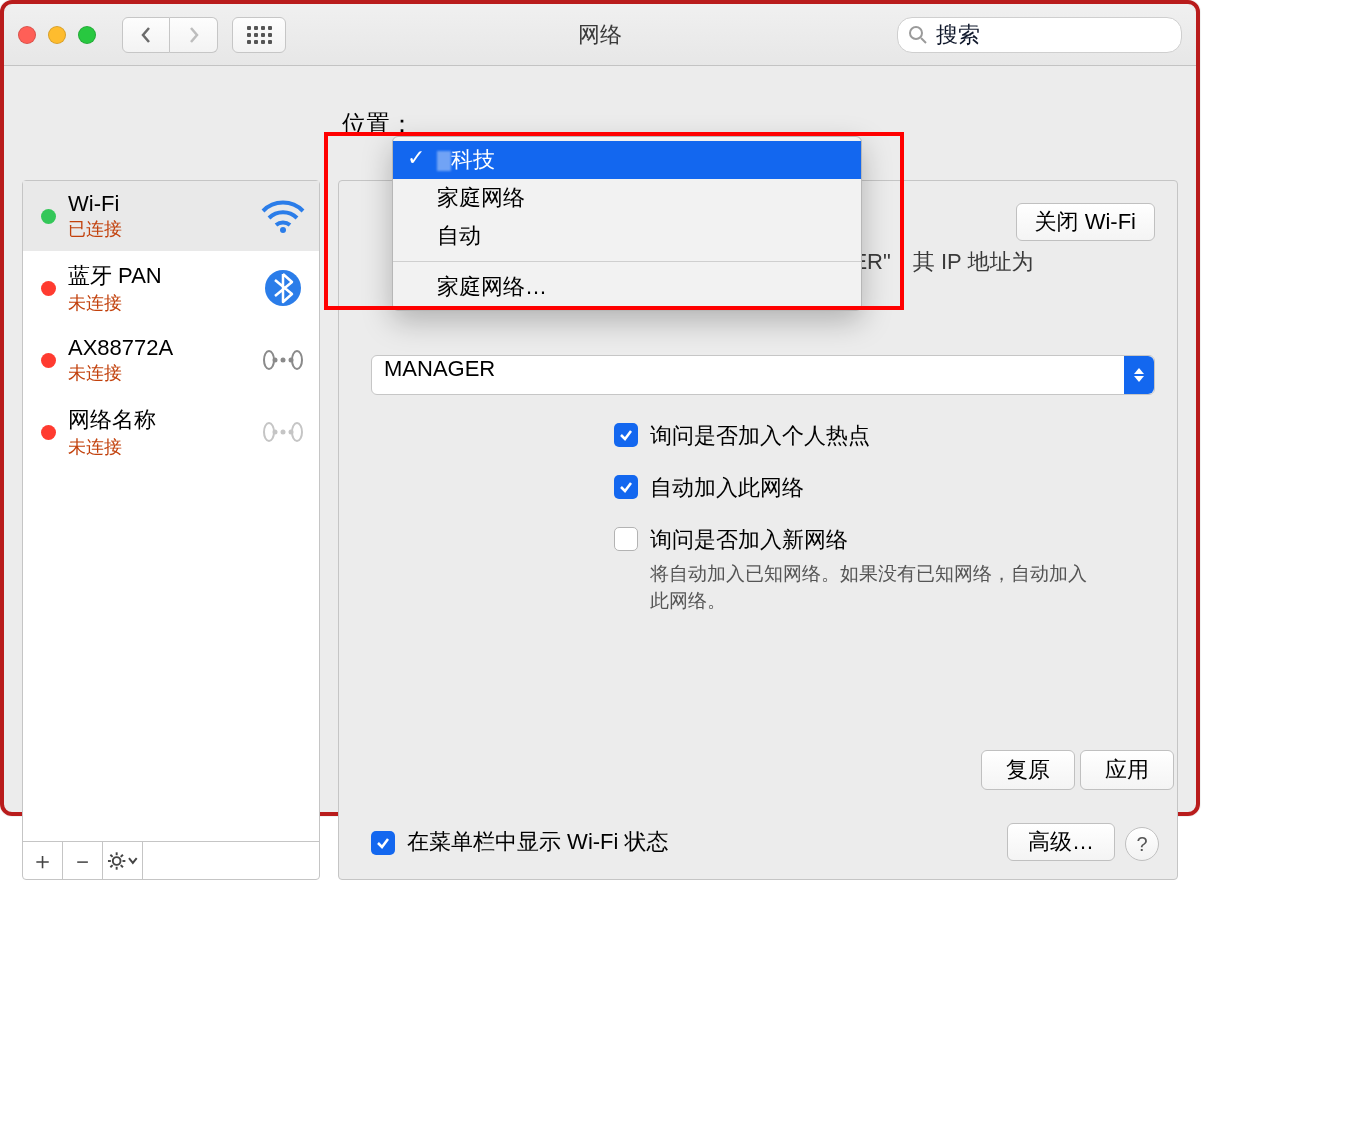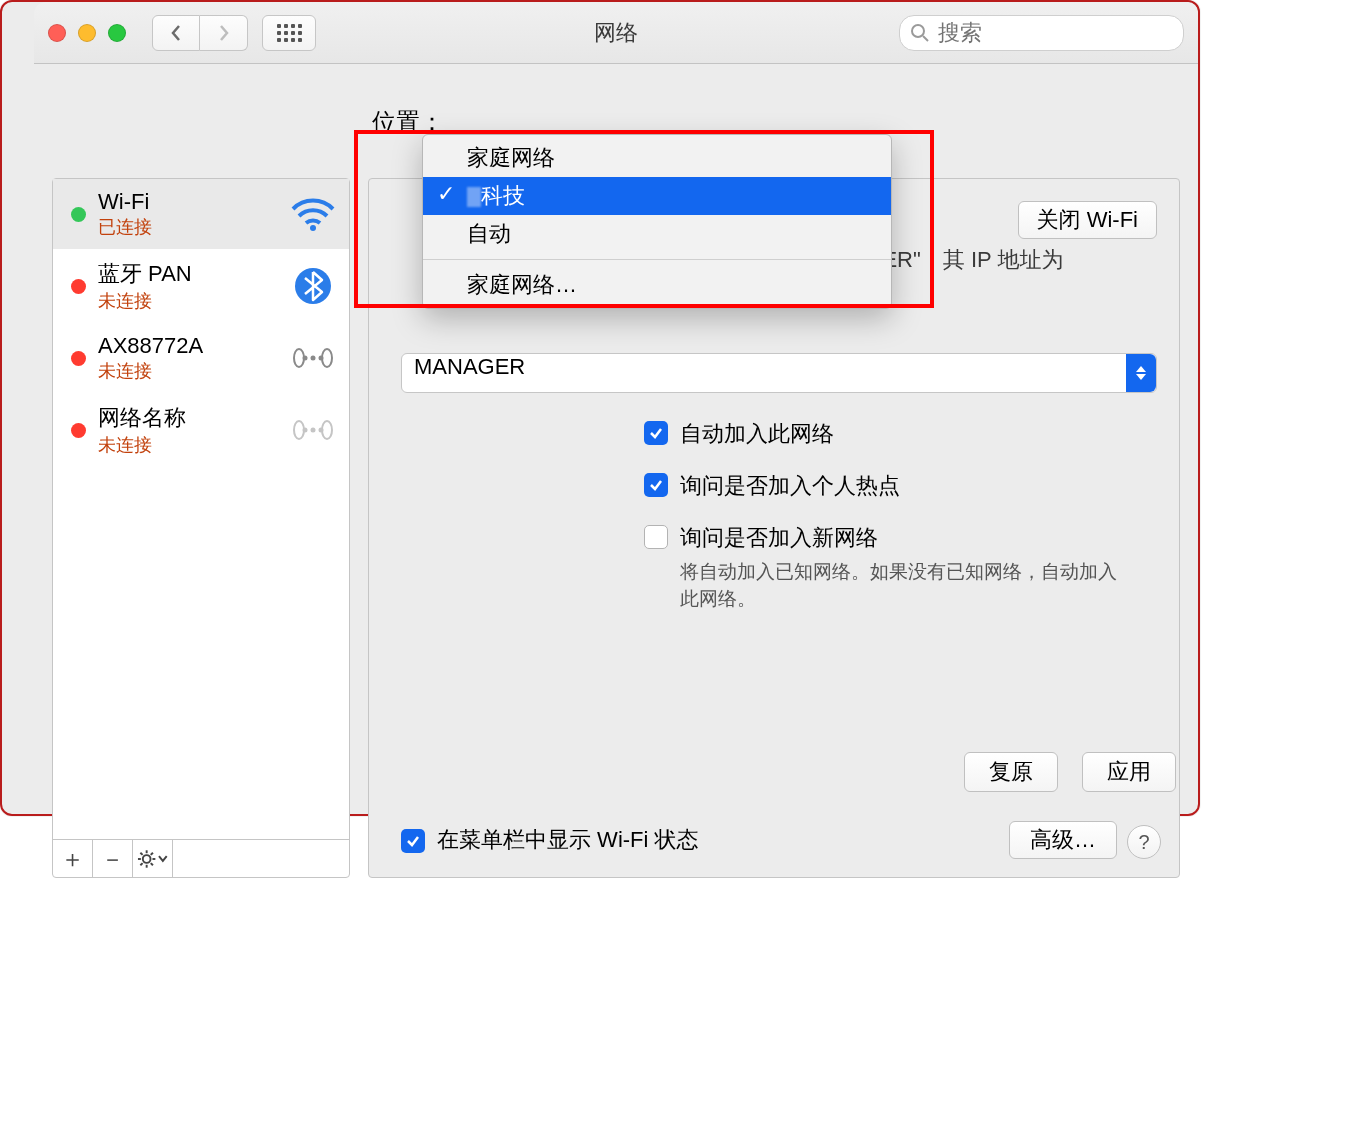--- a/index.html
+++ b/index.html
@@ -13,23 +13,22 @@
     position: relative;
     overflow: hidden;
   }
   .window {
     position: absolute;
     left: 0; top: 0;
     width: 1200px;
     height: 816px;
     background: #ececec;
     border-radius: 12px;
-    border: 2px solid #b91c1c;
+    border: 4px solid #b91c1c;
     box-shadow: 0 0 0 1px rgba(0,0,0,0.05);
-    padding-left: 32px;
   }
   
   .titlebar {
     height: 62px;
     border-bottom: 1px solid #c3c3c3;
     display: flex;
     align-items: center;
     padding: 0 14px;
     position: relative;
     background: linear-gradient(#f0f0f0,#e7e7e7);
@@ -58,21 +57,21 @@
   .grid-dots span{width:4px;height:4px;background:#555;border-radius:1px;}
   .title {
     position:absolute; left:50%; transform:translateX(-50%);
     font-size:22px; font-weight:400; color:#3a3a3a;
   }
   .search-field {
     margin-left:auto;
     width:285px; height:36px;
     border:1px solid #cfcfcf; border-radius:15px;
     background:#fff; display:flex; align-items:center;
-    padding:0 10px; color:#737373;
+    padding:0 10px; color:#0f172a;
   }
   .search-field svg{margin-right:8px;flex-shrink:0;}
   .search-field span{font-size:22px;}
   
   .content {
     position:relative;
     padding: 14px 18px 18px 18px;
   }
   .location-row {
     position:absolute;
@@ -171,21 +170,21 @@
   .help-btn{
     position:absolute;right:18px;bottom:18px;
     width:34px;height:34px;border-radius:50%;
     background:linear-gradient(#fff,#f2f2f2);
     border:1px solid #c0c0c0;
     display:flex;align-items:center;justify-content:center;font-size:20px;color:#555;
   }
   
   .bottom-buttons{
     position:absolute; right:22px; bottom:22px;
-    display:flex; gap:24px;justify-content:center;
+    display:flex; gap:5px;justify-content:center;
   }
   .bottom-buttons button{
     padding:4px 24px;
     background:linear-gradient(#fff,#f4f4f4);
     border:1px solid #c0c0c0;border-radius:6px;font-size:22px;
   }
   
   .dropdown{
     position:absolute; left:388px; top:70px; width:470px;
     background:#f2f2f2;border:1px solid #b7b7b7;border-radius:6px;
@@ -257,24 +256,24 @@
   </div>
 
   <div class="content">
     <div class="location-row">
       <span>位置：</span>
     </div>
 
     <div class="highlight"></div>
 
     <div class="dropdown">
-      <div class="dd-item">家庭网络</div>
       <div class="dd-item selected">
         <span style="display:inline-block;width:14px;height:20px;background:rgba(255,255,255,0.4);vertical-align:middle;filter:blur(1px);"></span><span>科技</span>
       </div>
+      <div class="dd-item">家庭网络</div>
       <div class="dd-item">自动</div>
       <div class="dd-sep"></div>
       <div class="dd-item">家庭网络…</div>
     </div>
 
     <div class="layout">
 
       <div class="sidebar">
         <div class="service selected">
           <div class="status-dot green"></div>
@@ -375,29 +374,29 @@
           </div>
         </div>
 
         <div class="checkbox-stack">
           <div class="cbrow">
             <div class="cb checked">
               <svg width="16" height="16" viewBox="0 0 16 16">
                   <polyline points="3,8 7,12 13,4" fill="none" stroke="#fff" stroke-width="2.5"></polyline>
                 </svg>
             </div>
-            <span>自动加入此网络</span>
+            <span>询问是否加入个人热点</span>
           </div>
           <div class="cbrow">
             <div class="cb checked">
               <svg width="16" height="16" viewBox="0 0 16 16">
                   <polyline points="3,8 7,12 13,4" fill="none" stroke="#fff" stroke-width="2.5"></polyline>
                 </svg>
             </div>
-            <span>询问是否加入个人热点</span>
+            <span>自动加入此网络</span>
           </div>
           <div>
             <div class="cbrow">
               <div class="cb unchecked"></div>
               <span>询问是否加入新网络</span>
             </div>
             <div class="help-text">将自动加入已知网络。如果没有已知网络，自动加入此网络。</div>
           </div>
         </div>
 

